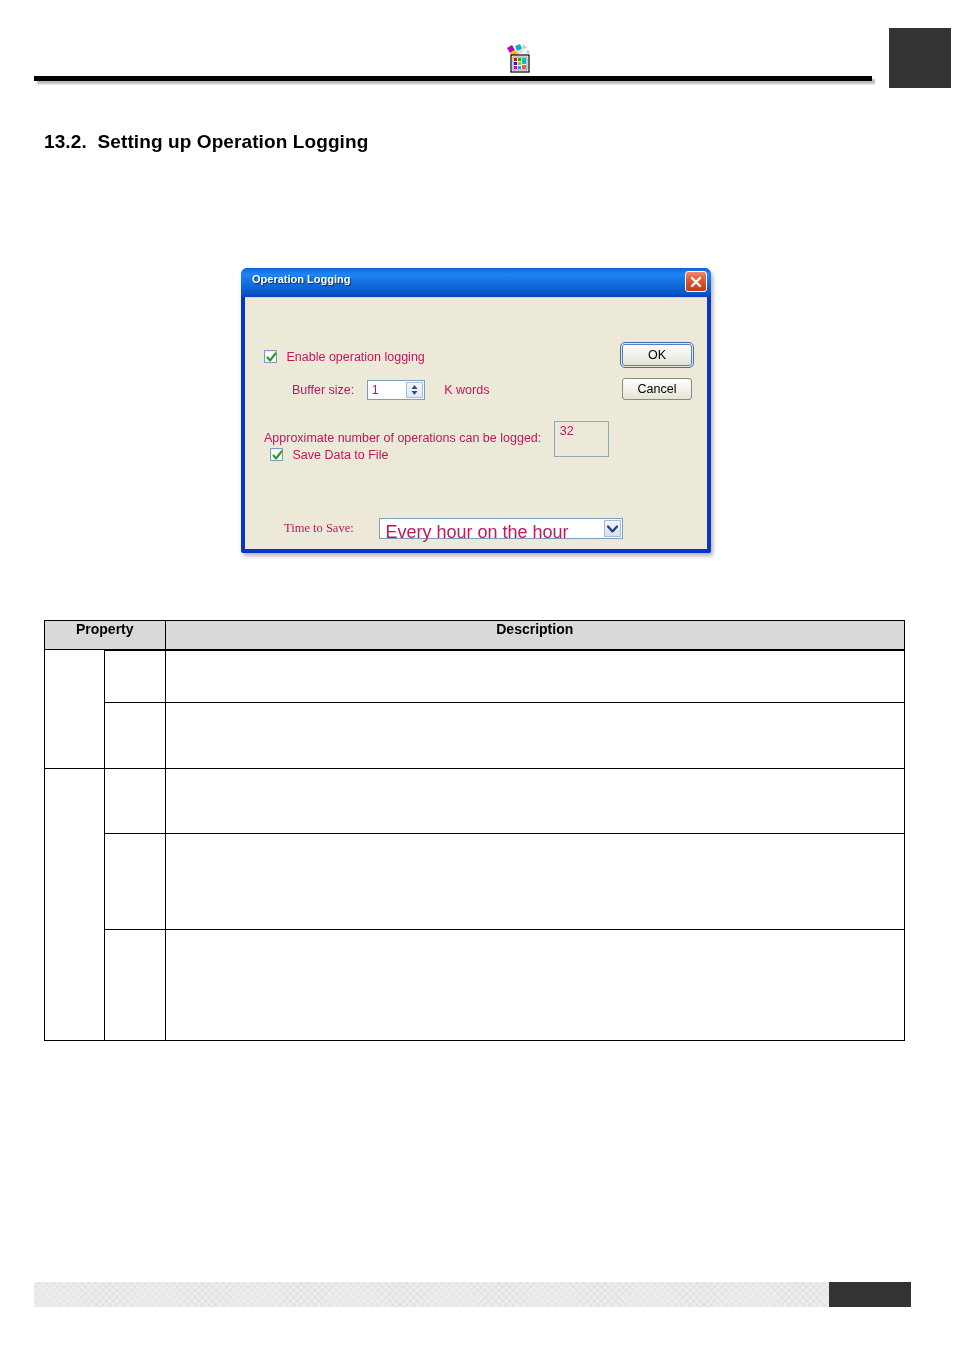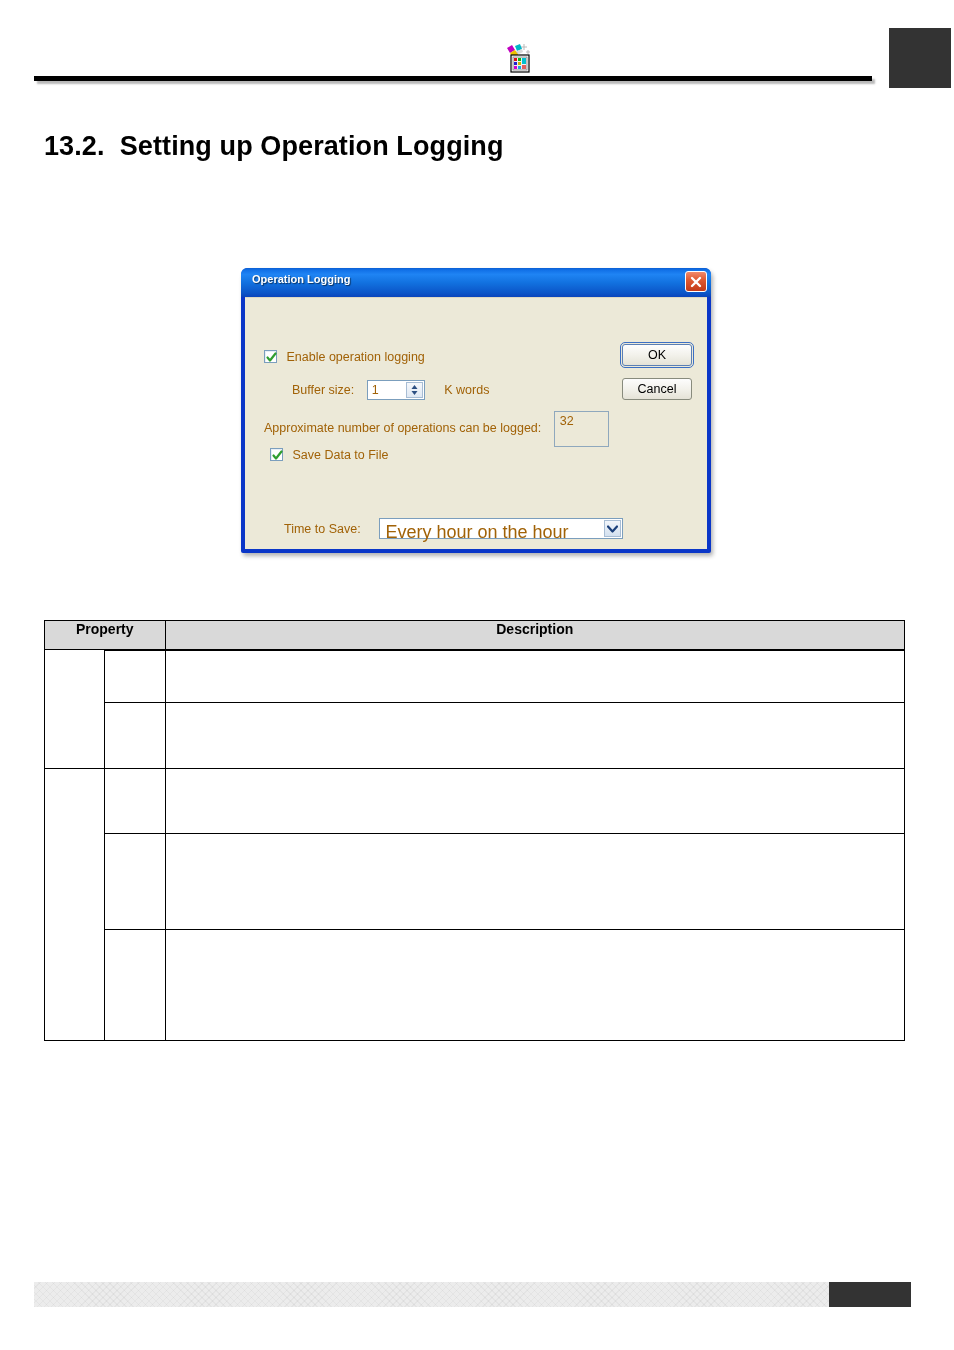--- a/index.html
+++ b/index.html
@@ -46,21 +46,21 @@
     width: 62px;
     height: 60px;
     background: #333333;
   }
 
   
   #section-heading {
     position: absolute;
     left: 44px;
     top: 131px;
-    font-size: 27px;
+    font-size: 19px;
     font-weight: bold;
     letter-spacing: 0.1px;
     white-space: pre;
   }
 
   
   #dialog {
     position: absolute;
     left: 241px;
     top: 268px;
@@ -123,21 +123,21 @@
     height: 13px;
     background: #ffffff;
     border: 1px solid #7b9ebd;
     box-shadow: inset 1px 1px 0 #e8eff6;
     box-sizing: border-box;
     vertical-align: middle;
     position: relative;
   }
   .xp-check svg { position: absolute; left: 1px; top: 1px; }
 
-  .row { position: absolute; font-size: 12.5px; color: #a16207; white-space: nowrap; }
+  .row { position: absolute; font-size: 12.5px; color: #be185d; white-space: nowrap; }
 
   #row-enable { left: 19px; top: 51px; }
   #row-enable .lbl { margin-left: 6px; vertical-align: middle; }
 
   #row-buffer { left: 36px; top: 82px; margin-left: 11px; }
   #buffer-label { display:inline-block; vertical-align: middle; }
   #buffer-spin {
     display: inline-block;
     vertical-align: middle;
     margin-left: 9px;
@@ -158,21 +158,21 @@
     right: 1px; top: 1px;
     width: 17px; height: 16px;
     background: linear-gradient(to bottom,#f6f8fb,#dfe8f3);
     border: 1px solid #a8bdd4;
     box-sizing: border-box;
     cursor: pointer;
   }
   #buffer-spin-buttons .tri { display:block; margin: 0 auto; }
   #kwords-label { margin-left: 16px; vertical-align: middle; }
 
-  #row-approx { left: 19px; top: 113px; }
+  #row-approx { left: 19px; top: 123px; }
   #approx-value-box {
     display: inline-block;
     vertical-align: middle;
     margin-left: 9px;
     width: 55px;
     height: 36px;
     background: #ece9d8;
     border: 1px solid #8fa8bd;
     box-sizing: border-box;
     position: relative;
@@ -193,21 +193,21 @@
     width: 268px;
     height: 21px;
     background: #ffffff;
     border: 1px solid #7b9ebd;
     box-sizing: border-box;
     position: relative;
   }
   #filename-value { position:absolute; left: 4px; top: 3px; font-size: 12.5px; }
 
   #row-timetosave { left: 39px; top: 220px; }
-  #timetosave-label { display:inline-block; width: 92px; vertical-align: middle; }
+  #timetosave-label { display:inline-block; width: 92px; vertical-align: middle; font-family: Liberation Serif, serif; }
   #timetosave-select {
     display: inline-block;
     vertical-align: middle;
     width: 244px;
     height: 21px;
     background: #ffffff;
     border: 1px solid #7b9ebd;
     box-sizing: border-box;
     position: relative;
     cursor: pointer;

